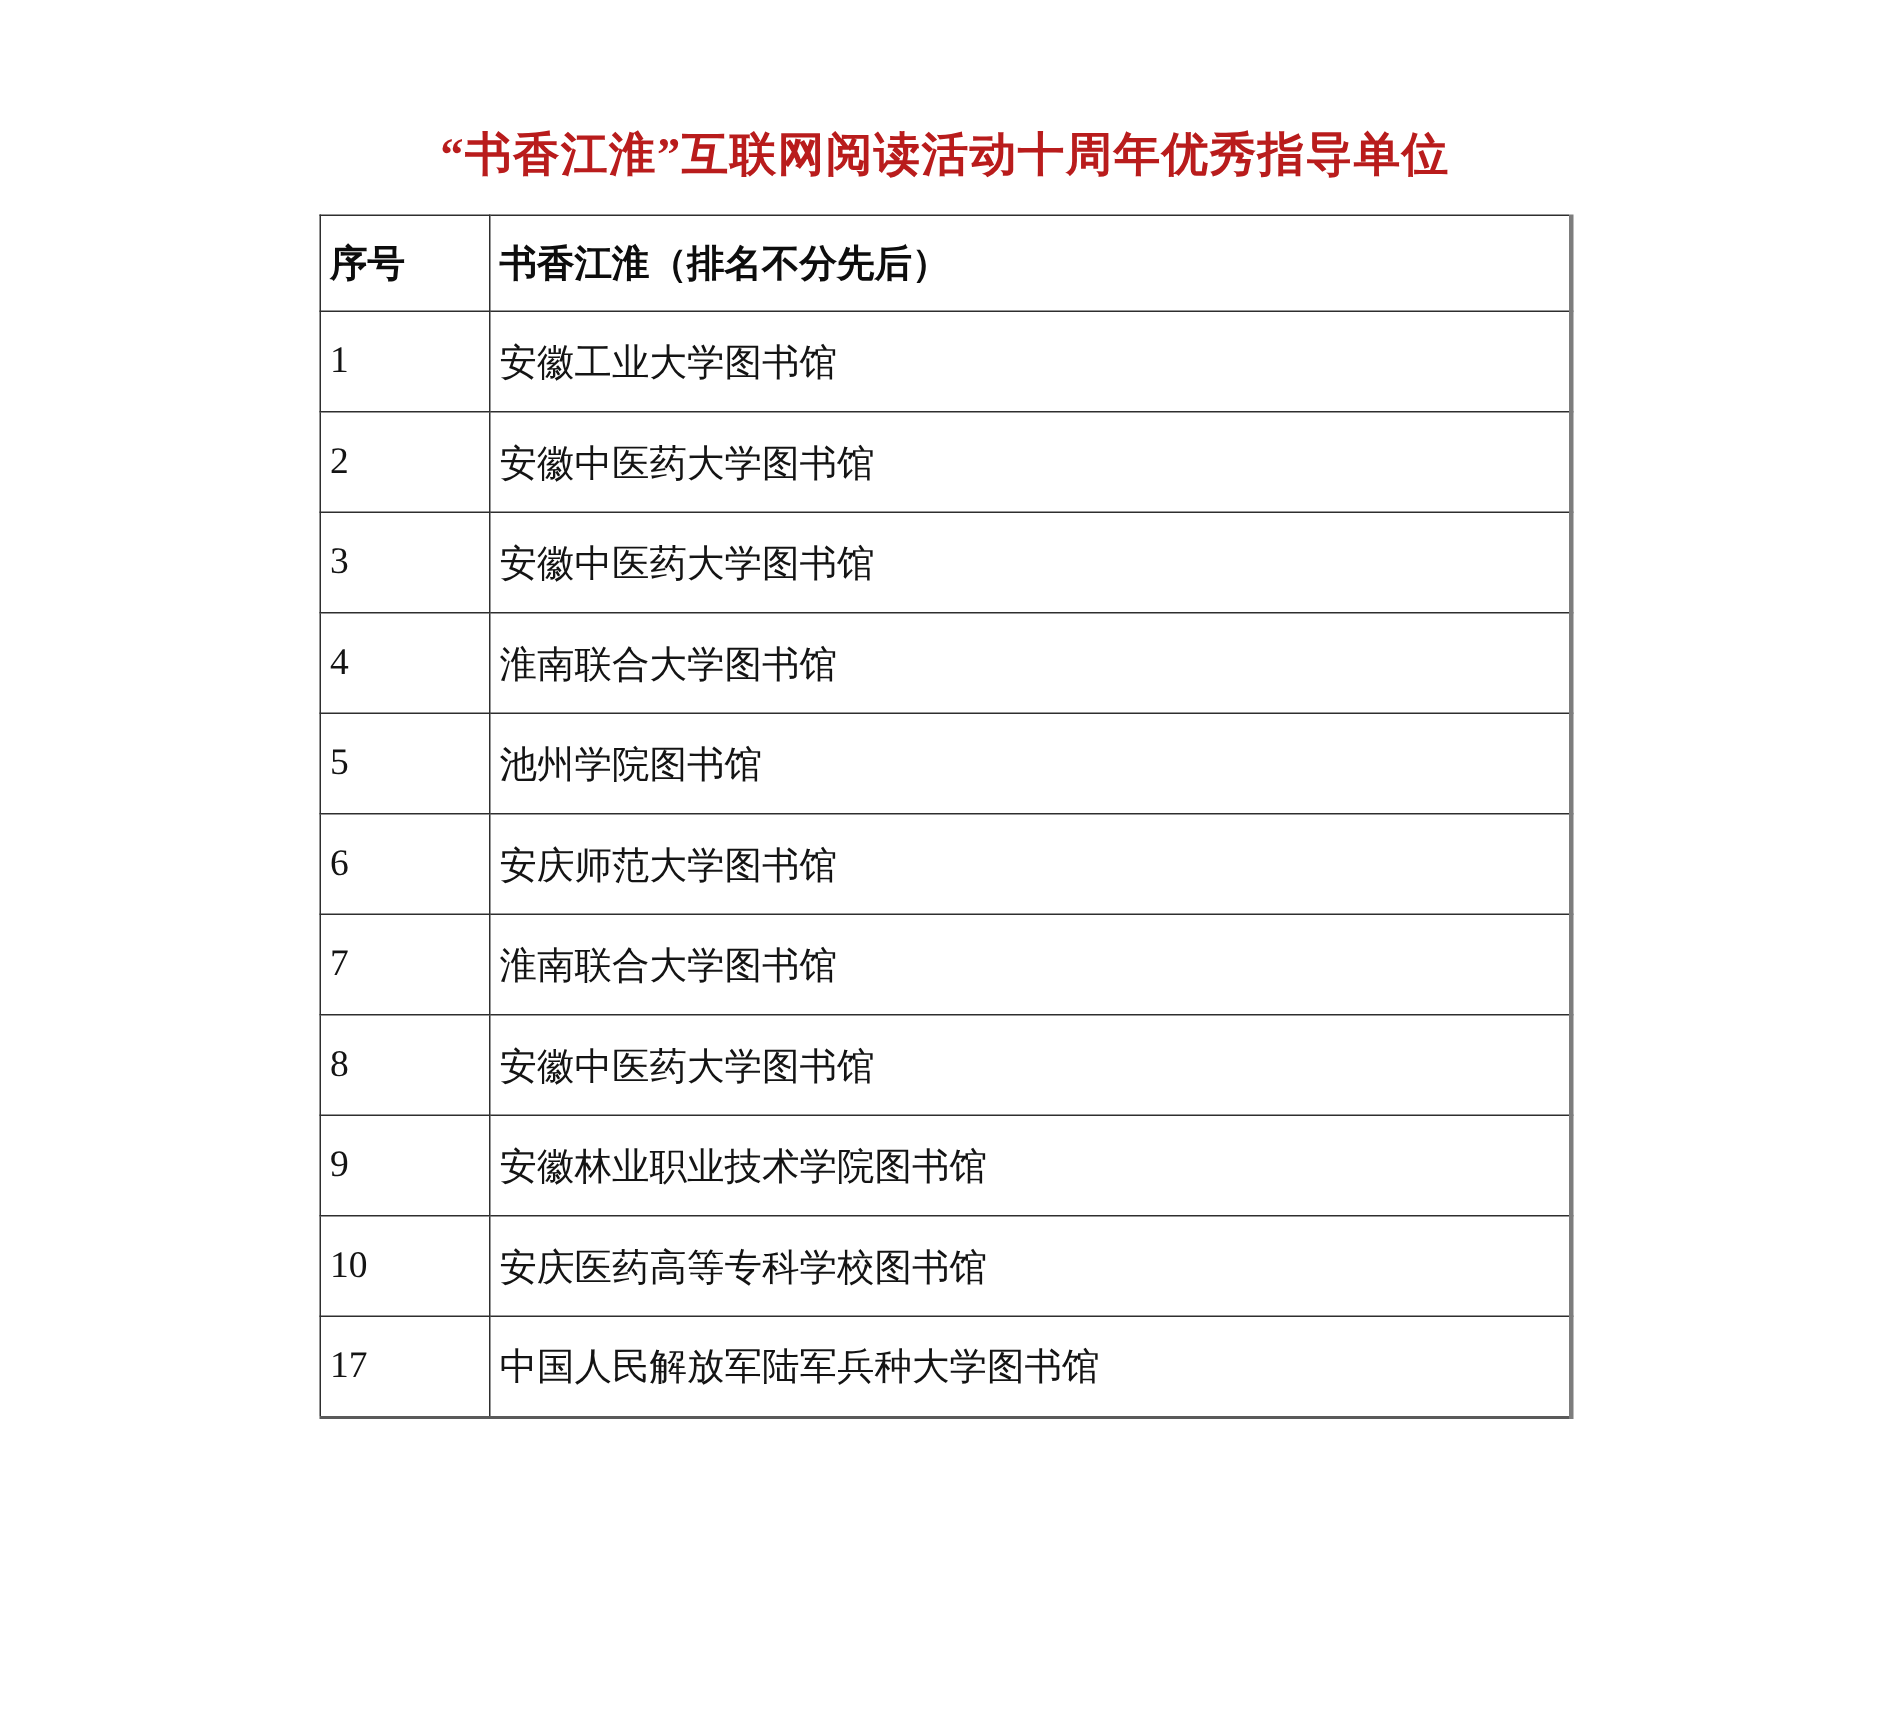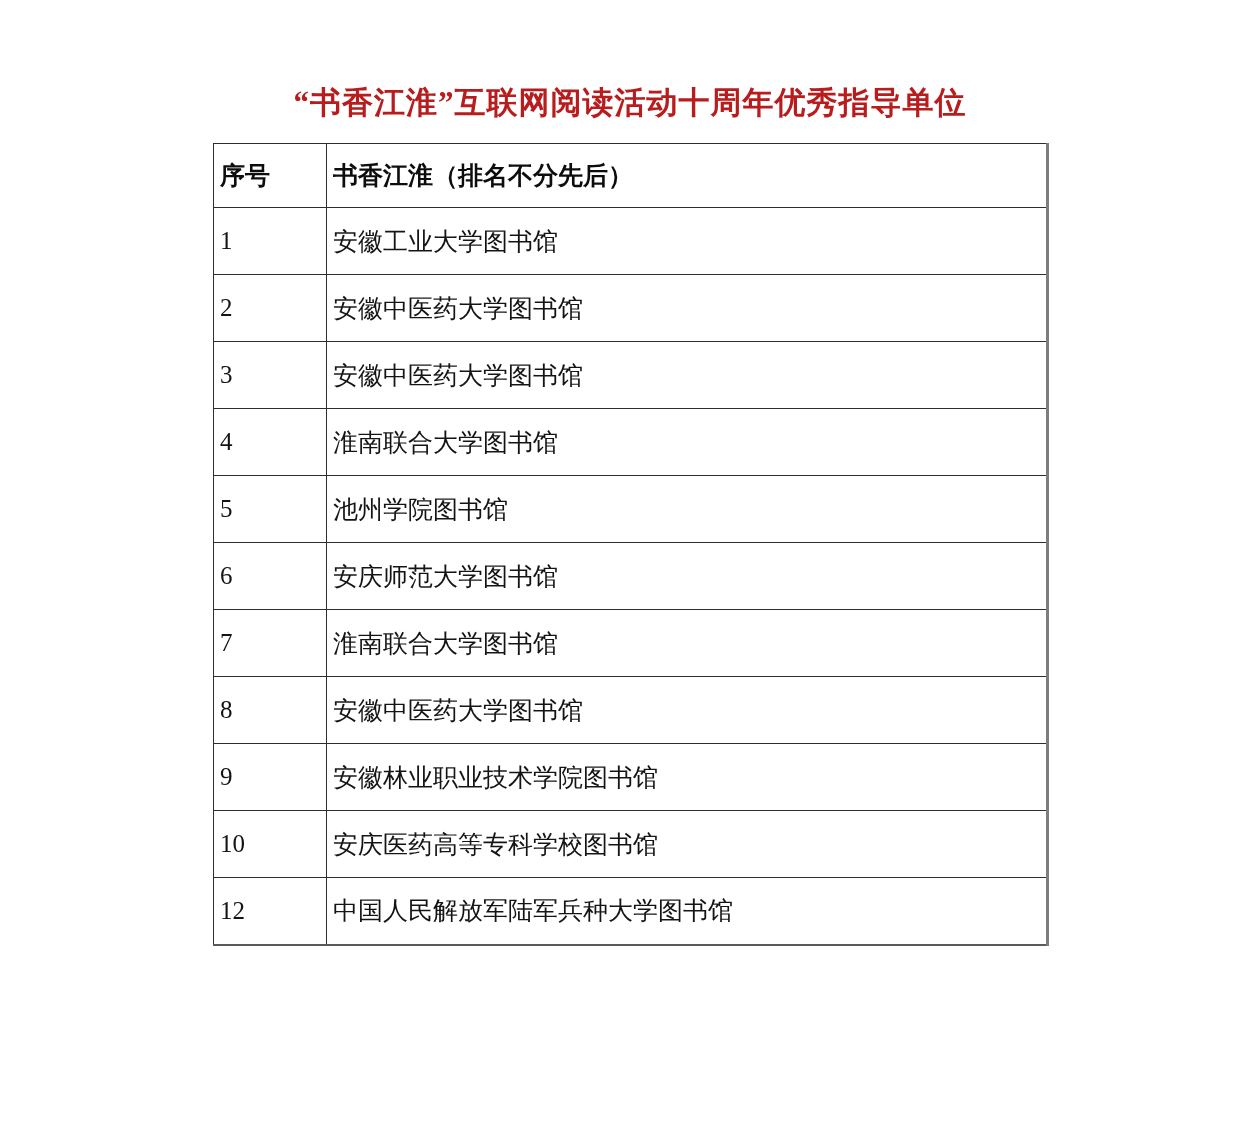--- a/index.html
+++ b/index.html
@@ -116,19 +116,19 @@
       </tr>
       <tr>
         <td>9</td>
         <td>安徽林业职业技术学院图书馆</td>
       </tr>
       <tr>
         <td>10</td>
         <td>安庆医药高等专科学校图书馆</td>
       </tr>
       <tr>
-        <td>12</td>
+        <td>17</td>
         <td>中国人民解放军陆军兵种大学图书馆</td>
       </tr>
     </tbody>
   </table>
 
 </div>
 
 </body></html>

